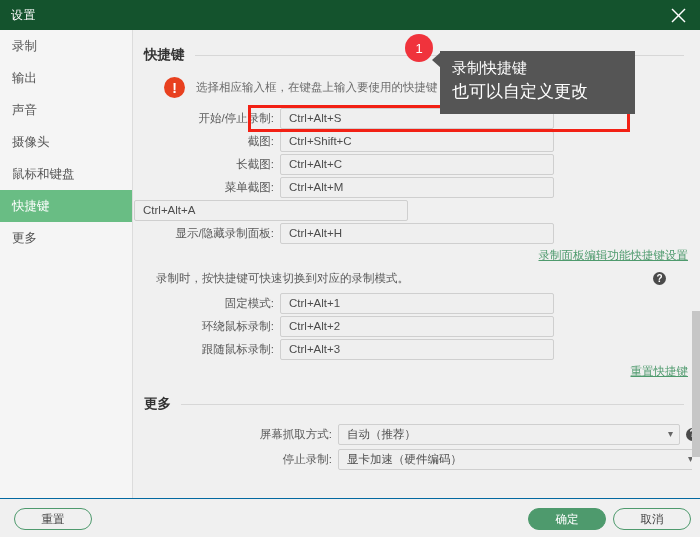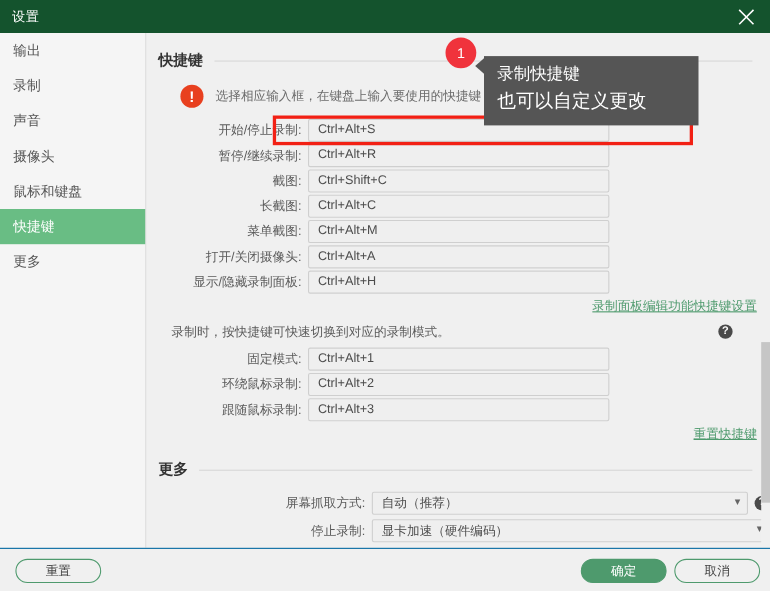--- a/index.html
+++ b/index.html
@@ -355,24 +355,24 @@
     <div class="close-btn">
       <svg width="17" height="17" viewBox="0 0 17 17" aria-hidden="true">
         <line x1="2" y1="2" x2="15" y2="15" stroke="#ffffff" stroke-width="1.4"></line>
         <line x1="15" y1="2" x2="2" y2="15" stroke="#ffffff" stroke-width="1.4"></line>
       </svg>
     </div>
   </div>
 
   <div class="sidebar">
     <div class="side-item">
+      <span>录制</span>
+    </div>
+    <div class="side-item">
       <span>输出</span>
-    </div>
-    <div class="side-item">
-      <span>录制</span>
     </div>
     <div class="side-item">
       <span>声音</span>
     </div>
     <div class="side-item">
       <span>摄像头</span>
     </div>
     <div class="side-item">
       <span>鼠标和键盘</span>
     </div>
@@ -395,37 +395,32 @@
       <div class="warn-icon">!</div>
       <span class="warn-text">选择相应输入框，在键盘上输入要使用的快捷键，</span>
     </div>
 
     <div class="rows">
       <div class="srow">
         <span class="lbl">开始/停止录制:</span>
         <div class="fld">Ctrl+Alt+S</div>
       </div>
       <div class="srow">
-        <span class="lbl">暂停/继续录制:</span>
-        <div class="fld">Ctrl+Alt+R</div>
-      </div>
-      <div class="srow">
         <span class="lbl">截图:</span>
         <div class="fld">Ctrl+Shift+C</div>
       </div>
       <div class="srow">
         <span class="lbl">长截图:</span>
         <div class="fld">Ctrl+Alt+C</div>
       </div>
       <div class="srow">
         <span class="lbl">菜单截图:</span>
         <div class="fld">Ctrl+Alt+M</div>
       </div>
       <div class="srow">
-        <span class="lbl">打开/关闭摄像头:</span>
         <div class="fld">Ctrl+Alt+A</div>
       </div>
       <div class="srow">
         <span class="lbl">显示/隐藏录制面板:</span>
         <div class="fld">Ctrl+Alt+H</div>
       </div>
     </div>
 
     <div class="link-row">
       <span class="glink">录制面板编辑功能快捷键设置</span>

